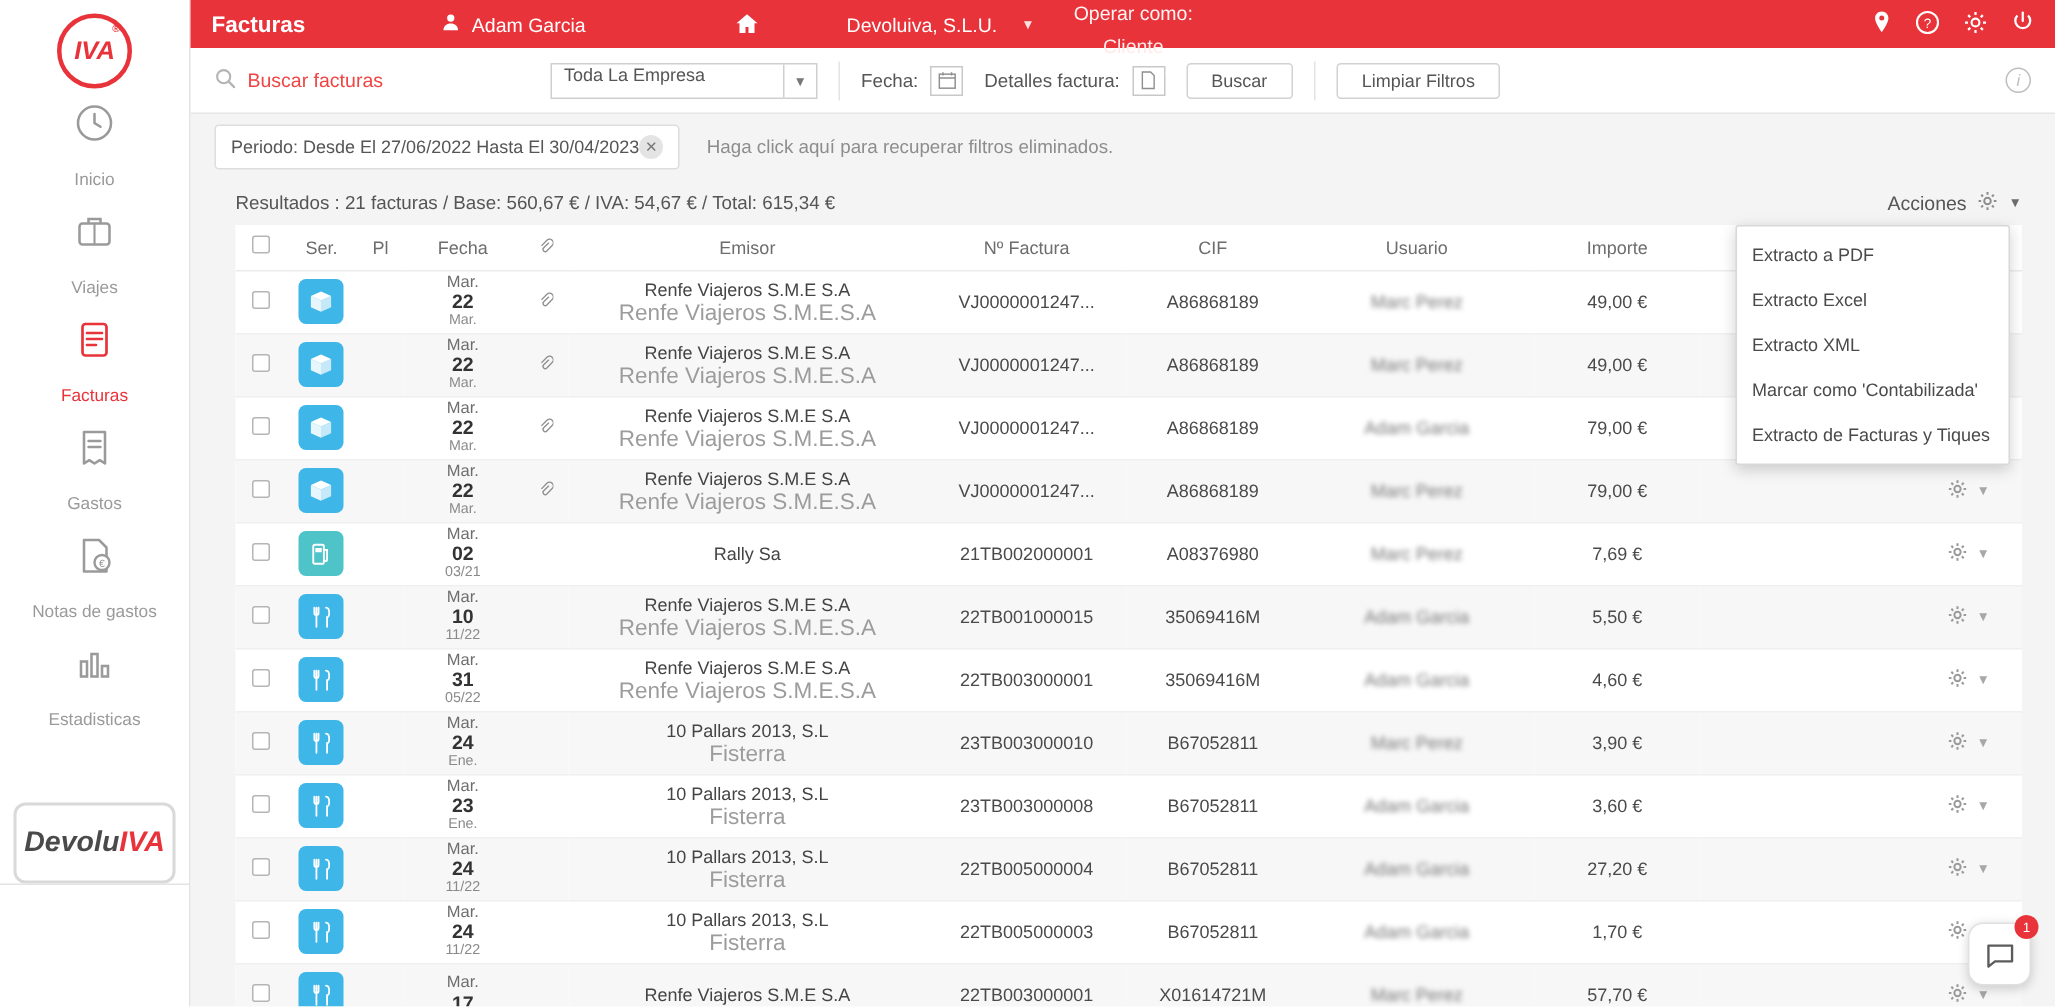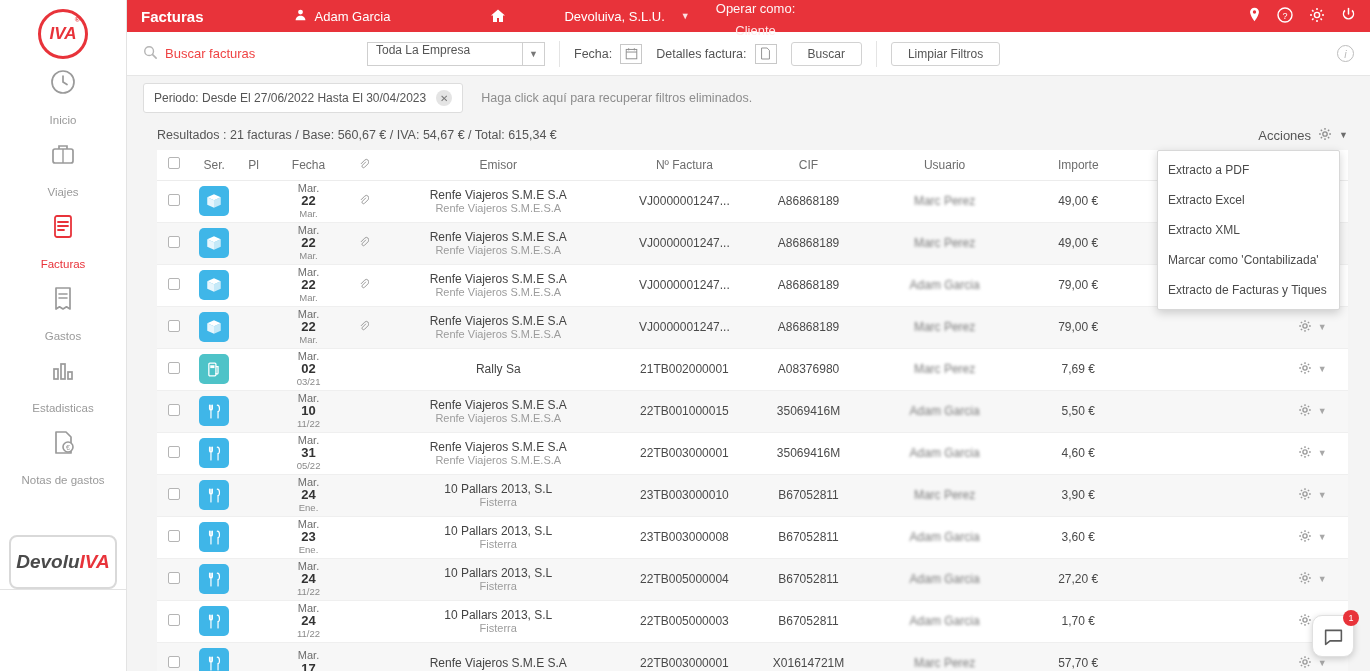--- a/index.html
+++ b/index.html
@@ -104,21 +104,21 @@
   }
 
   
   .chiprow {
     height: 44px; display: flex; align-items: center; padding: 0 16px; gap: 18px;
     background: #f4f4f4; flex: 0 0 44px;
   }
   .chip {
     background: #fff; border: 1px solid #ddd; border-radius: 3px;
     font-size: 12px; color: #555; padding: 6px 10px;
-    display: flex; align-items: center; gap: 10px;
+    display: flex; align-items: center; 
   }
   .chip-x {
     width: 16px; height: 16px; border-radius: 50%; background: #e4e4e4; color: #777;
     display: flex; align-items: center; justify-content: center; font-size: 10px; cursor: pointer;
   }
   .chip-hint { font-size: 12.5px; color: #8d8d8d; }
 
   
   .resultsrow {
     display: flex; align-items: center; padding: 0 22px 0 30px; height: 30px; flex: 0 0 30px;
@@ -162,21 +162,21 @@
   .tile {
     width: 30px; height: 30px; border-radius: 5px; background: #3fb6e8;
     display: inline-flex; align-items: center; justify-content: center; color: #fff;
   }
   .tile.green { background: #4ec3c8; }
   .date-cell { display: flex; flex-direction: column; align-items: center; line-height: 1.15; }
   .date-cell .d1 { font-size: 11px; color: #6d6d6d; }
   .date-cell .d2 { font-size: 13px; color: #333; font-weight: bold; }
   .date-cell .d3 { font-size: 9.5px; color: #8a8a8a; }
   .emisor-main { font-size: 12px; color: #444; }
-  .emisor-sub { font-size: 11px; color: #9c9c9c; }
+  .emisor-sub { font-size: 15px; color: #9c9c9c; }
   .blurred { filter: blur(1.6px); color: #7a7a7a; }
   .acc-cell { display: flex; align-items: center; justify-content: center; gap: 6px; color: #9a9a9a; }
 
   
   .dropdown {
     position: absolute; top: 150px; left: 1157px; width: 183px;
     background: #fff; border: 1px solid #d8d8d8; border-radius: 2px;
     box-shadow: 0 3px 10px rgba(0,0,0,.18); z-index: 40; padding: 4px 0;
   }
   .dropdown .item {
@@ -251,37 +251,37 @@
             <path d="M8 5h14v21l-3.5-2.2L15 26l-3.5-2.2L8 26z" fill="none" stroke="#9a9a9a" stroke-width="1.7" stroke-linejoin="round"></path>
             <path d="M11 11h8M11 15h8" stroke="#9a9a9a" stroke-width="1.6" stroke-linecap="round"></path>
           </svg>
       </span>
       <span>Gastos</span>
     </div>
 
     <div class="nav-item">
       <span class="nav-icon">
         <svg width="30" height="30" viewBox="0 0 30 30">
+            <path d="M8 5h10l5 5v16H8z" fill="none" stroke="#9a9a9a" stroke-width="1.7" stroke-linejoin="round"></path>
+            <circle cx="20" cy="20" r="5" fill="#fff" stroke="#9a9a9a" stroke-width="1.6"></circle>
+            <text x="20" y="23" font-size="7" fill="#9a9a9a" text-anchor="middle">€</text>
+          </svg>
+      </span>
+      <span>Notas de gastos</span>
+    </div>
+
+    <div class="nav-item">
+      <span class="nav-icon">
+        <svg width="30" height="30" viewBox="0 0 30 30">
             <rect x="6" y="14" width="4" height="10" fill="none" stroke="#9a9a9a" stroke-width="1.7"></rect>
             <rect x="13" y="9" width="4" height="15" fill="none" stroke="#9a9a9a" stroke-width="1.7"></rect>
             <rect x="20" y="17" width="4" height="7" fill="none" stroke="#9a9a9a" stroke-width="1.7"></rect>
           </svg>
       </span>
       <span>Estadisticas</span>
-    </div>
-
-    <div class="nav-item">
-      <span class="nav-icon">
-        <svg width="30" height="30" viewBox="0 0 30 30">
-            <path d="M8 5h10l5 5v16H8z" fill="none" stroke="#9a9a9a" stroke-width="1.7" stroke-linejoin="round"></path>
-            <circle cx="20" cy="20" r="5" fill="#fff" stroke="#9a9a9a" stroke-width="1.6"></circle>
-            <text x="20" y="23" font-size="7" fill="#9a9a9a" text-anchor="middle">€</text>
-          </svg>
-      </span>
-      <span>Notas de gastos</span>
     </div>
 
     <div class="sidebar-bottom">
       <div class="brand-logo">
         <span>Devolu</span>
           <span class="red">IVA</span>
       </div>
     </div>
     <div class="sidebar-divider"></div>
   </div>

